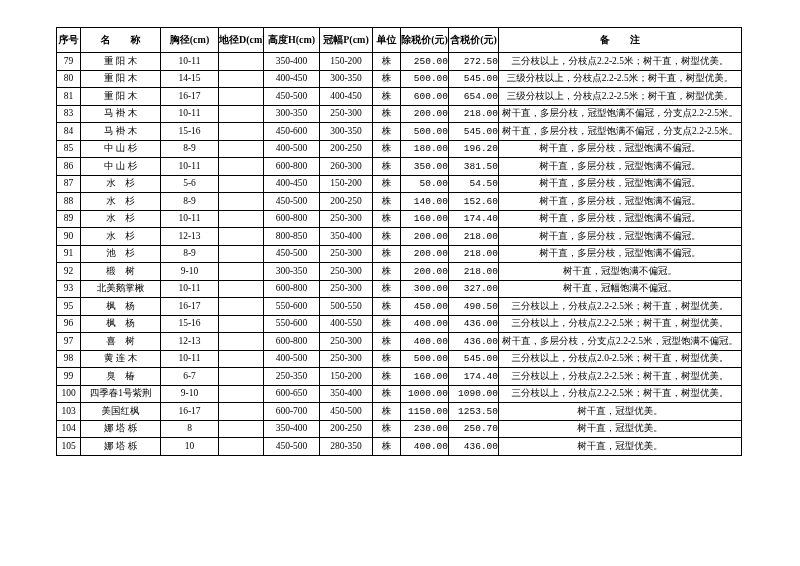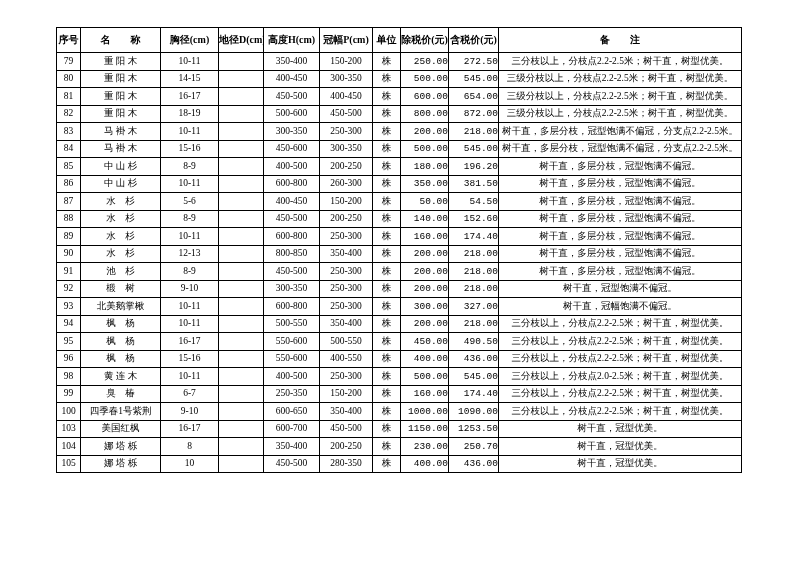--- a/index.html
+++ b/index.html
@@ -112,32 +112,20 @@
           <td class="c-center col-2">16-17</td>
           <td class="c-center col-3"></td>
           <td class="c-center col-4">450-500</td>
           <td class="c-center col-5">400-450</td>
           <td class="c-center col-6">株</td>
           <td class="c-right col-7">600.00</td>
           <td class="c-right col-8">654.00</td>
           <td class="c-center col-9">三级分枝以上，分枝点2.2-2.5米；树干直，树型优美。</td>
         </tr>
         <tr>
-          <td class="c-center col-0">82</td>
-          <td class="c-center col-1">重 阳 木</td>
-          <td class="c-center col-2">18-19</td>
-          <td class="c-center col-3"></td>
-          <td class="c-center col-4">500-600</td>
-          <td class="c-center col-5">450-500</td>
-          <td class="c-center col-6">株</td>
-          <td class="c-right col-7">800.00</td>
-          <td class="c-right col-8">872.00</td>
-          <td class="c-center col-9">三级分枝以上，分枝点2.2-2.5米；树干直，树型优美。</td>
-        </tr>
-        <tr>
           <td class="c-center col-0">83</td>
           <td class="c-center col-1">马 褂 木</td>
           <td class="c-center col-2">10-11</td>
           <td class="c-center col-3"></td>
           <td class="c-center col-4">300-350</td>
           <td class="c-center col-5">250-300</td>
           <td class="c-center col-6">株</td>
           <td class="c-right col-7">200.00</td>
           <td class="c-right col-8">218.00</td>
           <td class="c-center col-9">树干直，多层分枝，冠型饱满不偏冠，分支点2.2-2.5米。</td>
@@ -256,32 +244,20 @@
           <td class="c-center col-2">10-11</td>
           <td class="c-center col-3"></td>
           <td class="c-center col-4">600-800</td>
           <td class="c-center col-5">250-300</td>
           <td class="c-center col-6">株</td>
           <td class="c-right col-7">300.00</td>
           <td class="c-right col-8">327.00</td>
           <td class="c-center col-9">树干直，冠幅饱满不偏冠。</td>
         </tr>
         <tr>
-          <td class="c-center col-0">94</td>
-          <td class="c-center col-1">枫　杨</td>
-          <td class="c-center col-2">10-11</td>
-          <td class="c-center col-3"></td>
-          <td class="c-center col-4">500-550</td>
-          <td class="c-center col-5">350-400</td>
-          <td class="c-center col-6">株</td>
-          <td class="c-right col-7">200.00</td>
-          <td class="c-right col-8">218.00</td>
-          <td class="c-center col-9">三分枝以上，分枝点2.2-2.5米；树干直，树型优美。</td>
-        </tr>
-        <tr>
           <td class="c-center col-0">95</td>
           <td class="c-center col-1">枫　杨</td>
           <td class="c-center col-2">16-17</td>
           <td class="c-center col-3"></td>
           <td class="c-center col-4">550-600</td>
           <td class="c-center col-5">500-550</td>
           <td class="c-center col-6">株</td>
           <td class="c-right col-7">450.00</td>
           <td class="c-right col-8">490.50</td>
           <td class="c-center col-9">三分枝以上，分枝点2.2-2.5米；树干直，树型优美。</td>
@@ -290,20 +266,32 @@
           <td class="c-center col-0">96</td>
           <td class="c-center col-1">枫　杨</td>
           <td class="c-center col-2">15-16</td>
           <td class="c-center col-3"></td>
           <td class="c-center col-4">550-600</td>
           <td class="c-center col-5">400-550</td>
           <td class="c-center col-6">株</td>
           <td class="c-right col-7">400.00</td>
           <td class="c-right col-8">436.00</td>
           <td class="c-center col-9">三分枝以上，分枝点2.2-2.5米；树干直，树型优美。</td>
+        </tr>
+        <tr>
+          <td class="c-center col-0">97</td>
+          <td class="c-center col-1">喜　树</td>
+          <td class="c-center col-2">12-13</td>
+          <td class="c-center col-3"></td>
+          <td class="c-center col-4">600-800</td>
+          <td class="c-center col-5">250-300</td>
+          <td class="c-center col-6">株</td>
+          <td class="c-right col-7">400.00</td>
+          <td class="c-right col-8">436.00</td>
+          <td class="c-center col-9">树干直，多层分枝，分支点2.2-2.5米，冠型饱满不偏冠。</td>
         </tr>
         <tr>
           <td class="c-center col-0">98</td>
           <td class="c-center col-1">黄 连 木</td>
           <td class="c-center col-2">10-11</td>
           <td class="c-center col-3"></td>
           <td class="c-center col-4">400-500</td>
           <td class="c-center col-5">250-300</td>
           <td class="c-center col-6">株</td>
           <td class="c-right col-7">500.00</td>

